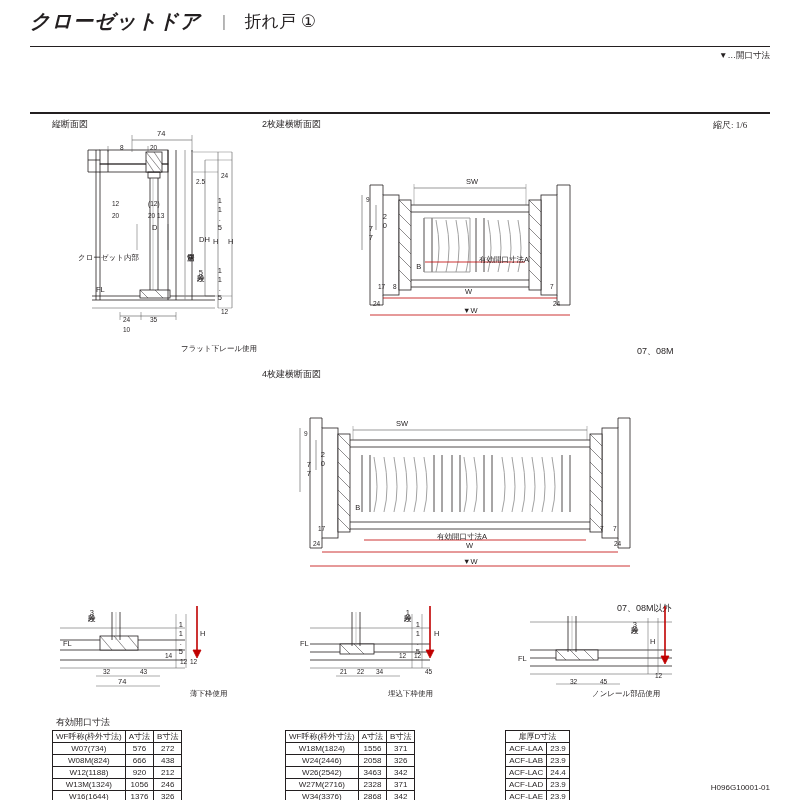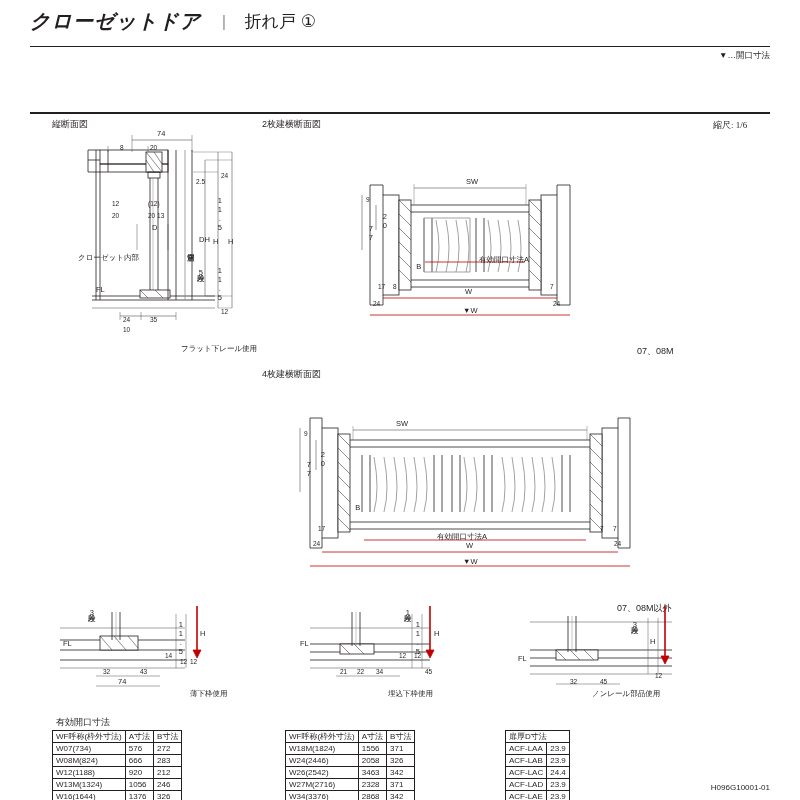--- a/index.html
+++ b/index.html
@@ -37,21 +37,21 @@
   .lbl.s{font-size:7.5px;}
   .lbl.xs{font-size:6.5px;}
   .lbl.v9{writing-mode:vertical-rl;text-orientation:upright;font-size:7.5px;}
 
   svg.ov{position:absolute;left:0;top:0;width:800px;height:800px;pointer-events:none;}
 
   
   .tbl{position:absolute;font-size:8px;border-collapse:collapse;}
   .tbl th,.tbl td{
     border:1px solid #231f20;padding:0 3px;height:11px;line-height:11px;
-    text-align:left;white-space:nowrap;font-weight:normal;
+    text-align:center;white-space:nowrap;font-weight:normal;
   }
   .tbl th{background:#fff;}
   .foot{position:absolute;right:30px;bottom:8px;font-size:8px;color:#231f20;}
 </style>
 </head>
 <body>
 
 <div class="page">
 
   <div class="hdr">
@@ -407,21 +407,21 @@
     </thead>
     <tbody>
       <tr>
         <td>W07(734)</td>
         <td>576</td>
         <td>272</td>
       </tr>
       <tr>
         <td>W08M(824)</td>
         <td>666</td>
-        <td>283</td>
+        <td>438</td>
       </tr>
       <tr>
         <td>W12(1188)</td>
         <td>920</td>
         <td>212</td>
       </tr>
       <tr>
         <td>W13M(1324)</td>
         <td>1056</td>
         <td>246</td>

